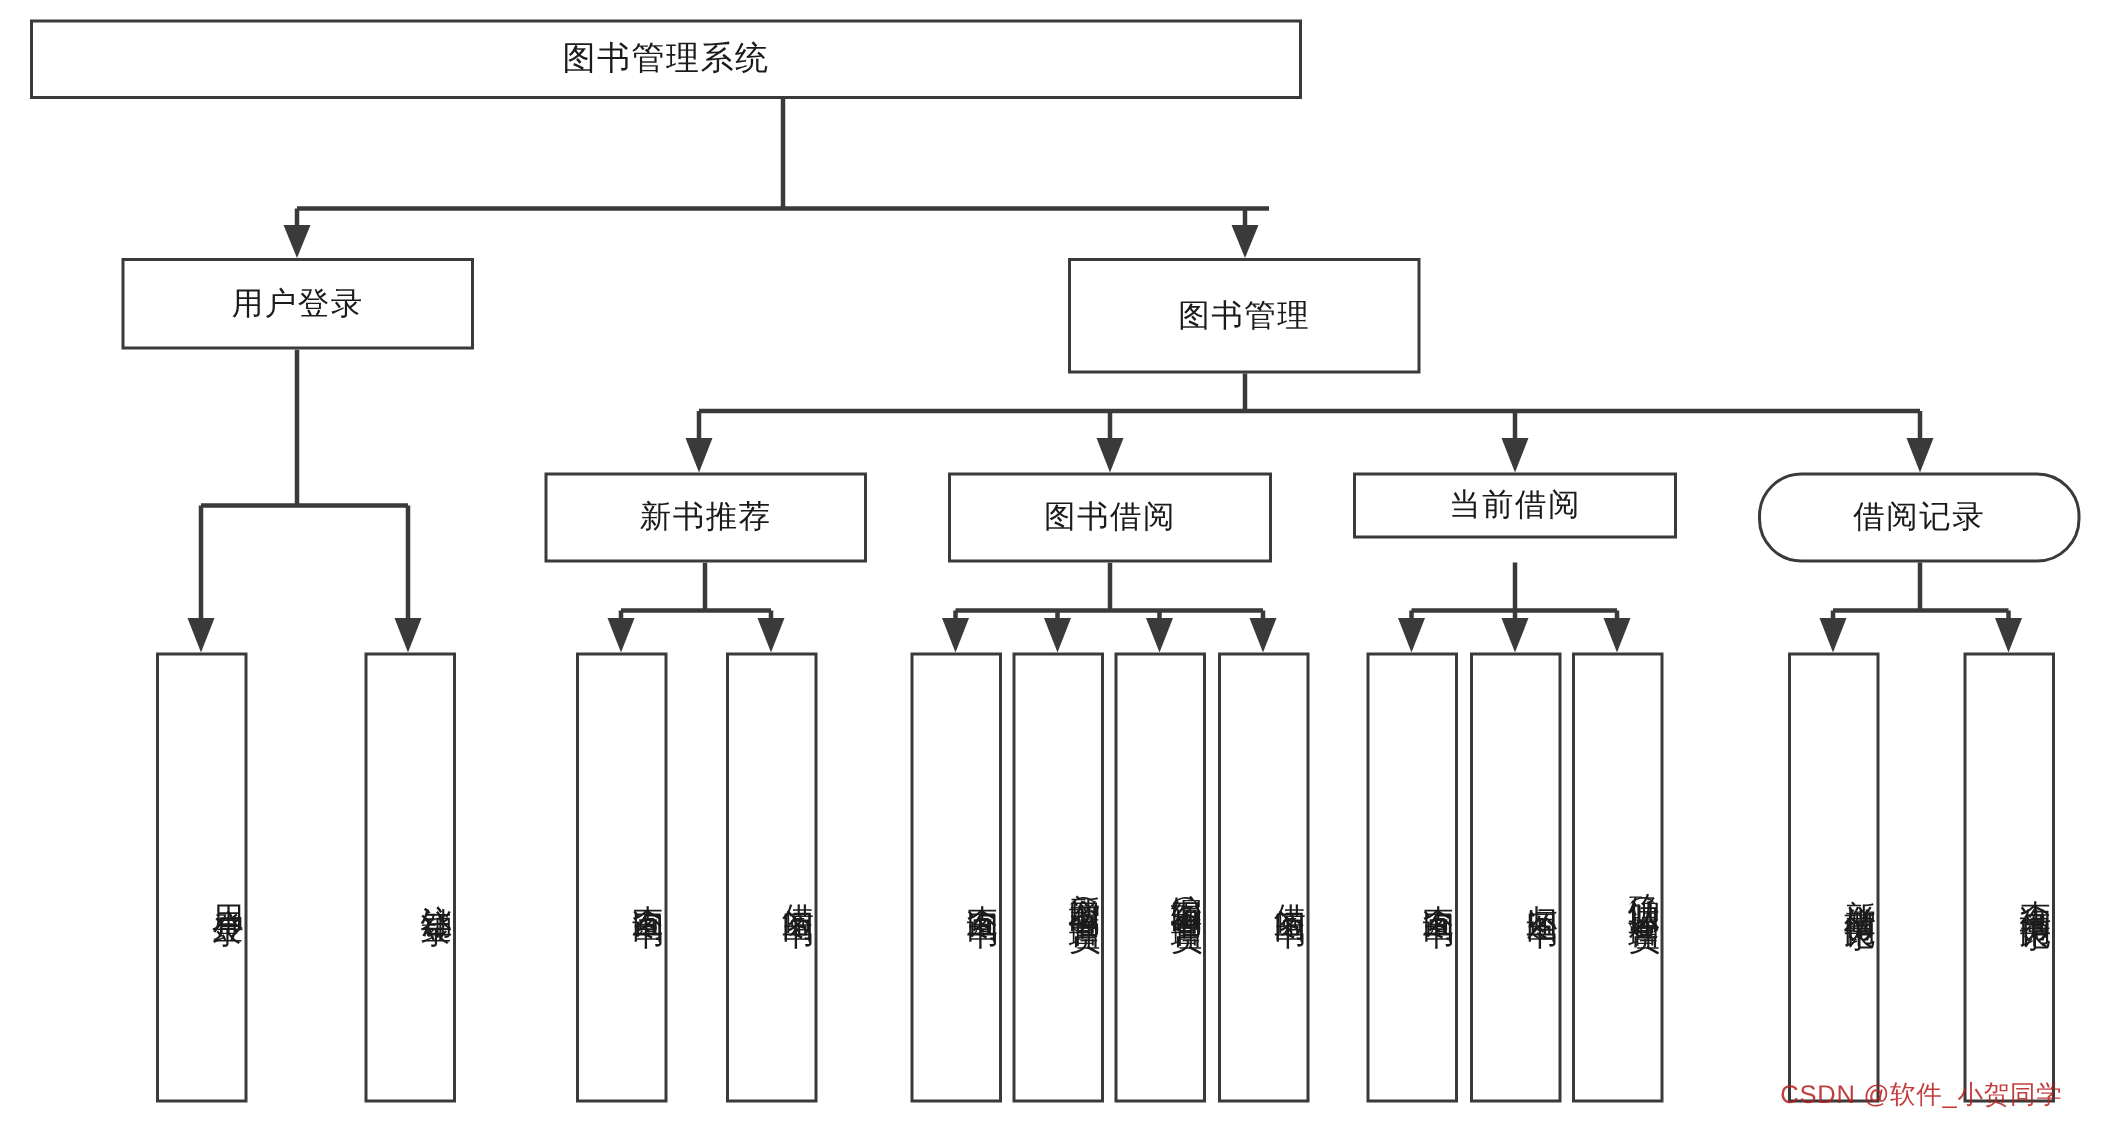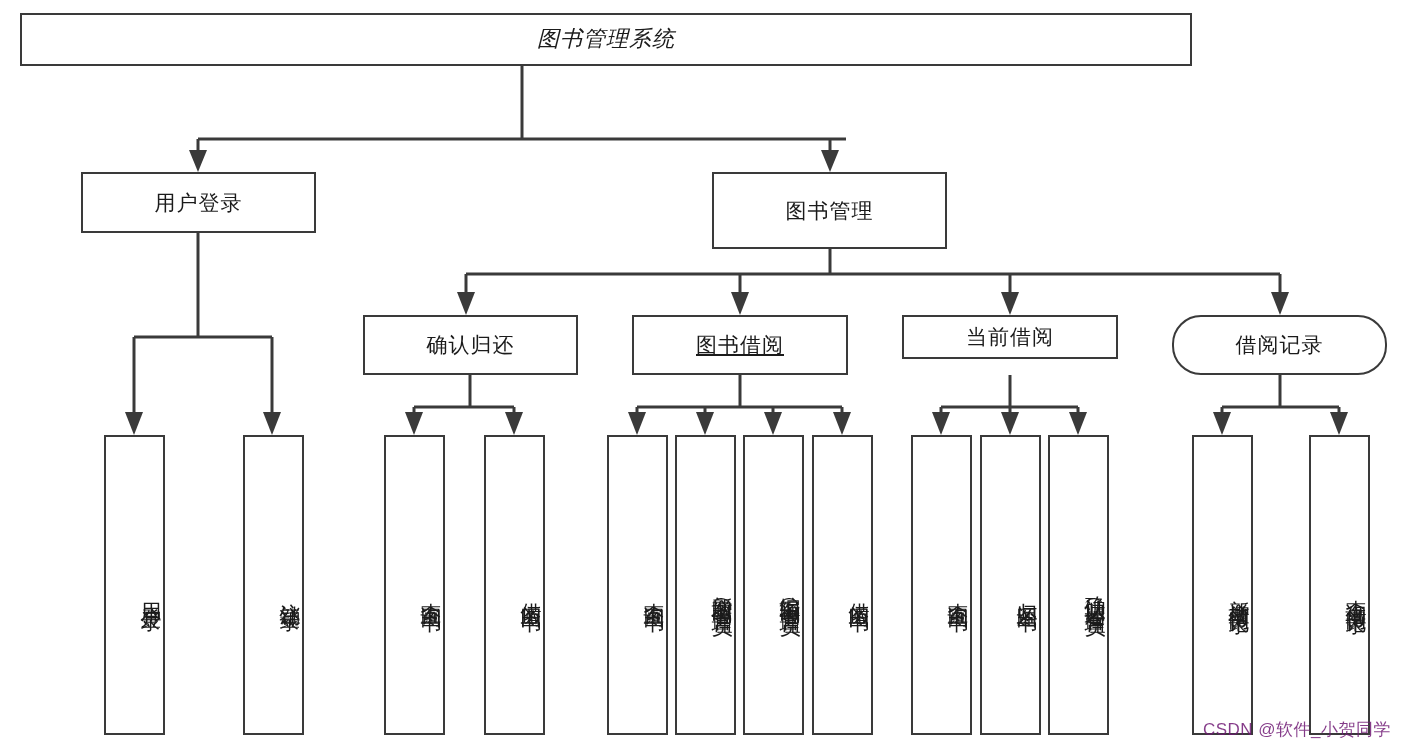--- a/index.html
+++ b/index.html
@@ -61,24 +61,24 @@
   .wire {
     stroke: #3a3a3a;
     stroke-width: 3;
     fill: none;
   }
   .head {
     fill: #3a3a3a;
   }
   #watermark {
     position: absolute;
-    right: 14px;
+    right: 30px;
     bottom: 6px;
     font-size: 17px;
-    color: #701a75;
+    color: #b91c1c;
     opacity: 0.85;
     letter-spacing: 0.5px;
     white-space: nowrap;
   }
 </style>
 </head>
 <body>
 
 <div id="canvas">
 
@@ -137,27 +137,27 @@
     <polygon class="head" points="1078,435 1069,412 1087,412"></polygon>
 
     <path class="wire" d="M 1280 375 L 1280 407"></path>
     <path class="wire" d="M 1222 407 L 1339 407"></path>
     <path class="wire" d="M 1222 407 L 1222 418"></path>
     <path class="wire" d="M 1339 407 L 1339 418"></path>
     <polygon class="head" points="1222,435 1213,412 1231,412"></polygon>
     <polygon class="head" points="1339,435 1330,412 1348,412"></polygon>
   </svg>
 
-  <div class="node h root" style="left:20px; top:13px; width:1172px; height:53px;font-style:italic;">图书管理系统</div>
+  <div class="node h root" style="left:20px; top:13px; width:848px; height:53px;">图书管理系统</div>
 
   <div class="node h" style="left:81px; top:172px; width:235px; height:61px;">用户登录</div>
   <div class="node h" style="left:712px; top:172px; width:235px; height:77px;">图书管理</div>
 
-  <div class="node h" style="left:363px; top:315px; width:215px; height:60px;">确认归还</div>
-  <div class="node h" style="left:632px; top:315px; width:216px; height:60px;text-decoration:underline;">图书借阅</div>
+  <div class="node h" style="left:363px; top:315px; width:215px; height:60px;">新书推荐</div>
+  <div class="node h" style="left:632px; top:315px; width:216px; height:60px;">图书借阅</div>
   <div class="node h" style="left:902px; top:315px; width:216px; height:44px;">当前借阅</div>
   <div class="node h" style="left:1172px; top:315px; width:215px; height:60px;border-radius:29px;">借阅记录</div>
 
   <div class="node v" style="left:104px; top:435px; width:61px; height:300px;">
     <span class="vtxt">用户登录</span>
   </div>
   <div class="node v" style="left:243px; top:435px; width:61px; height:300px;">
     <span class="vtxt">注销登录</span>
   </div>
 

